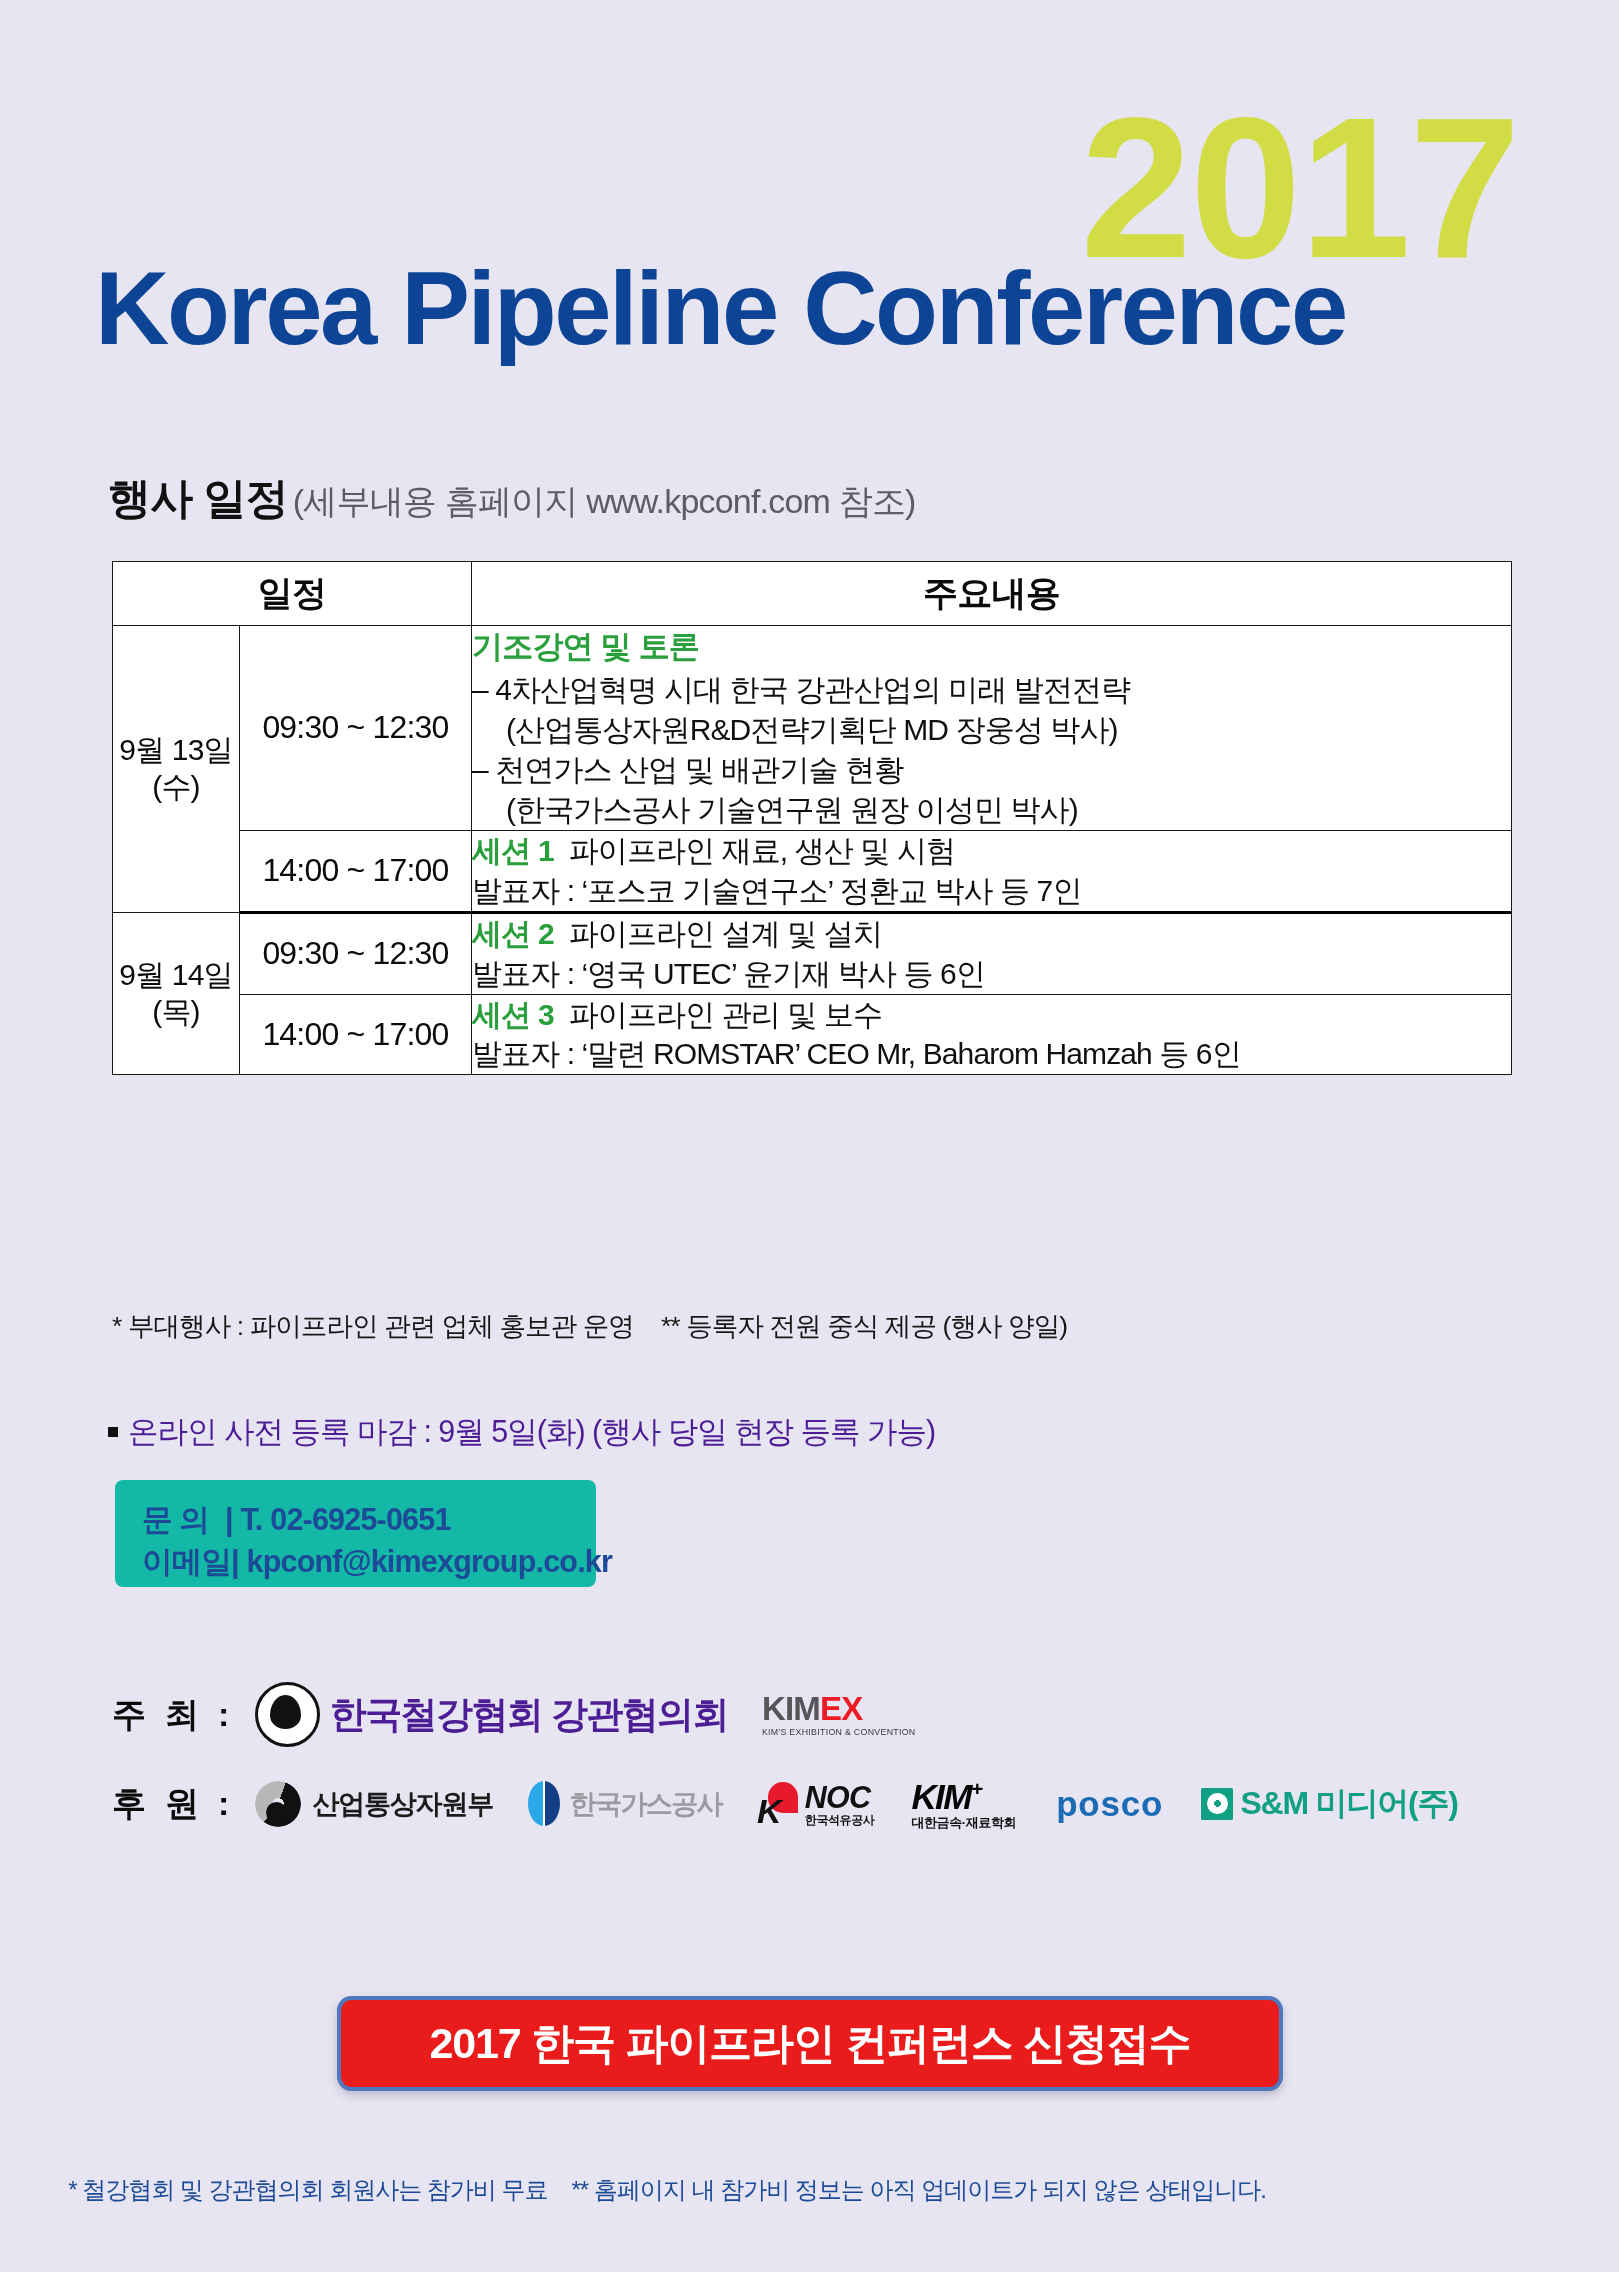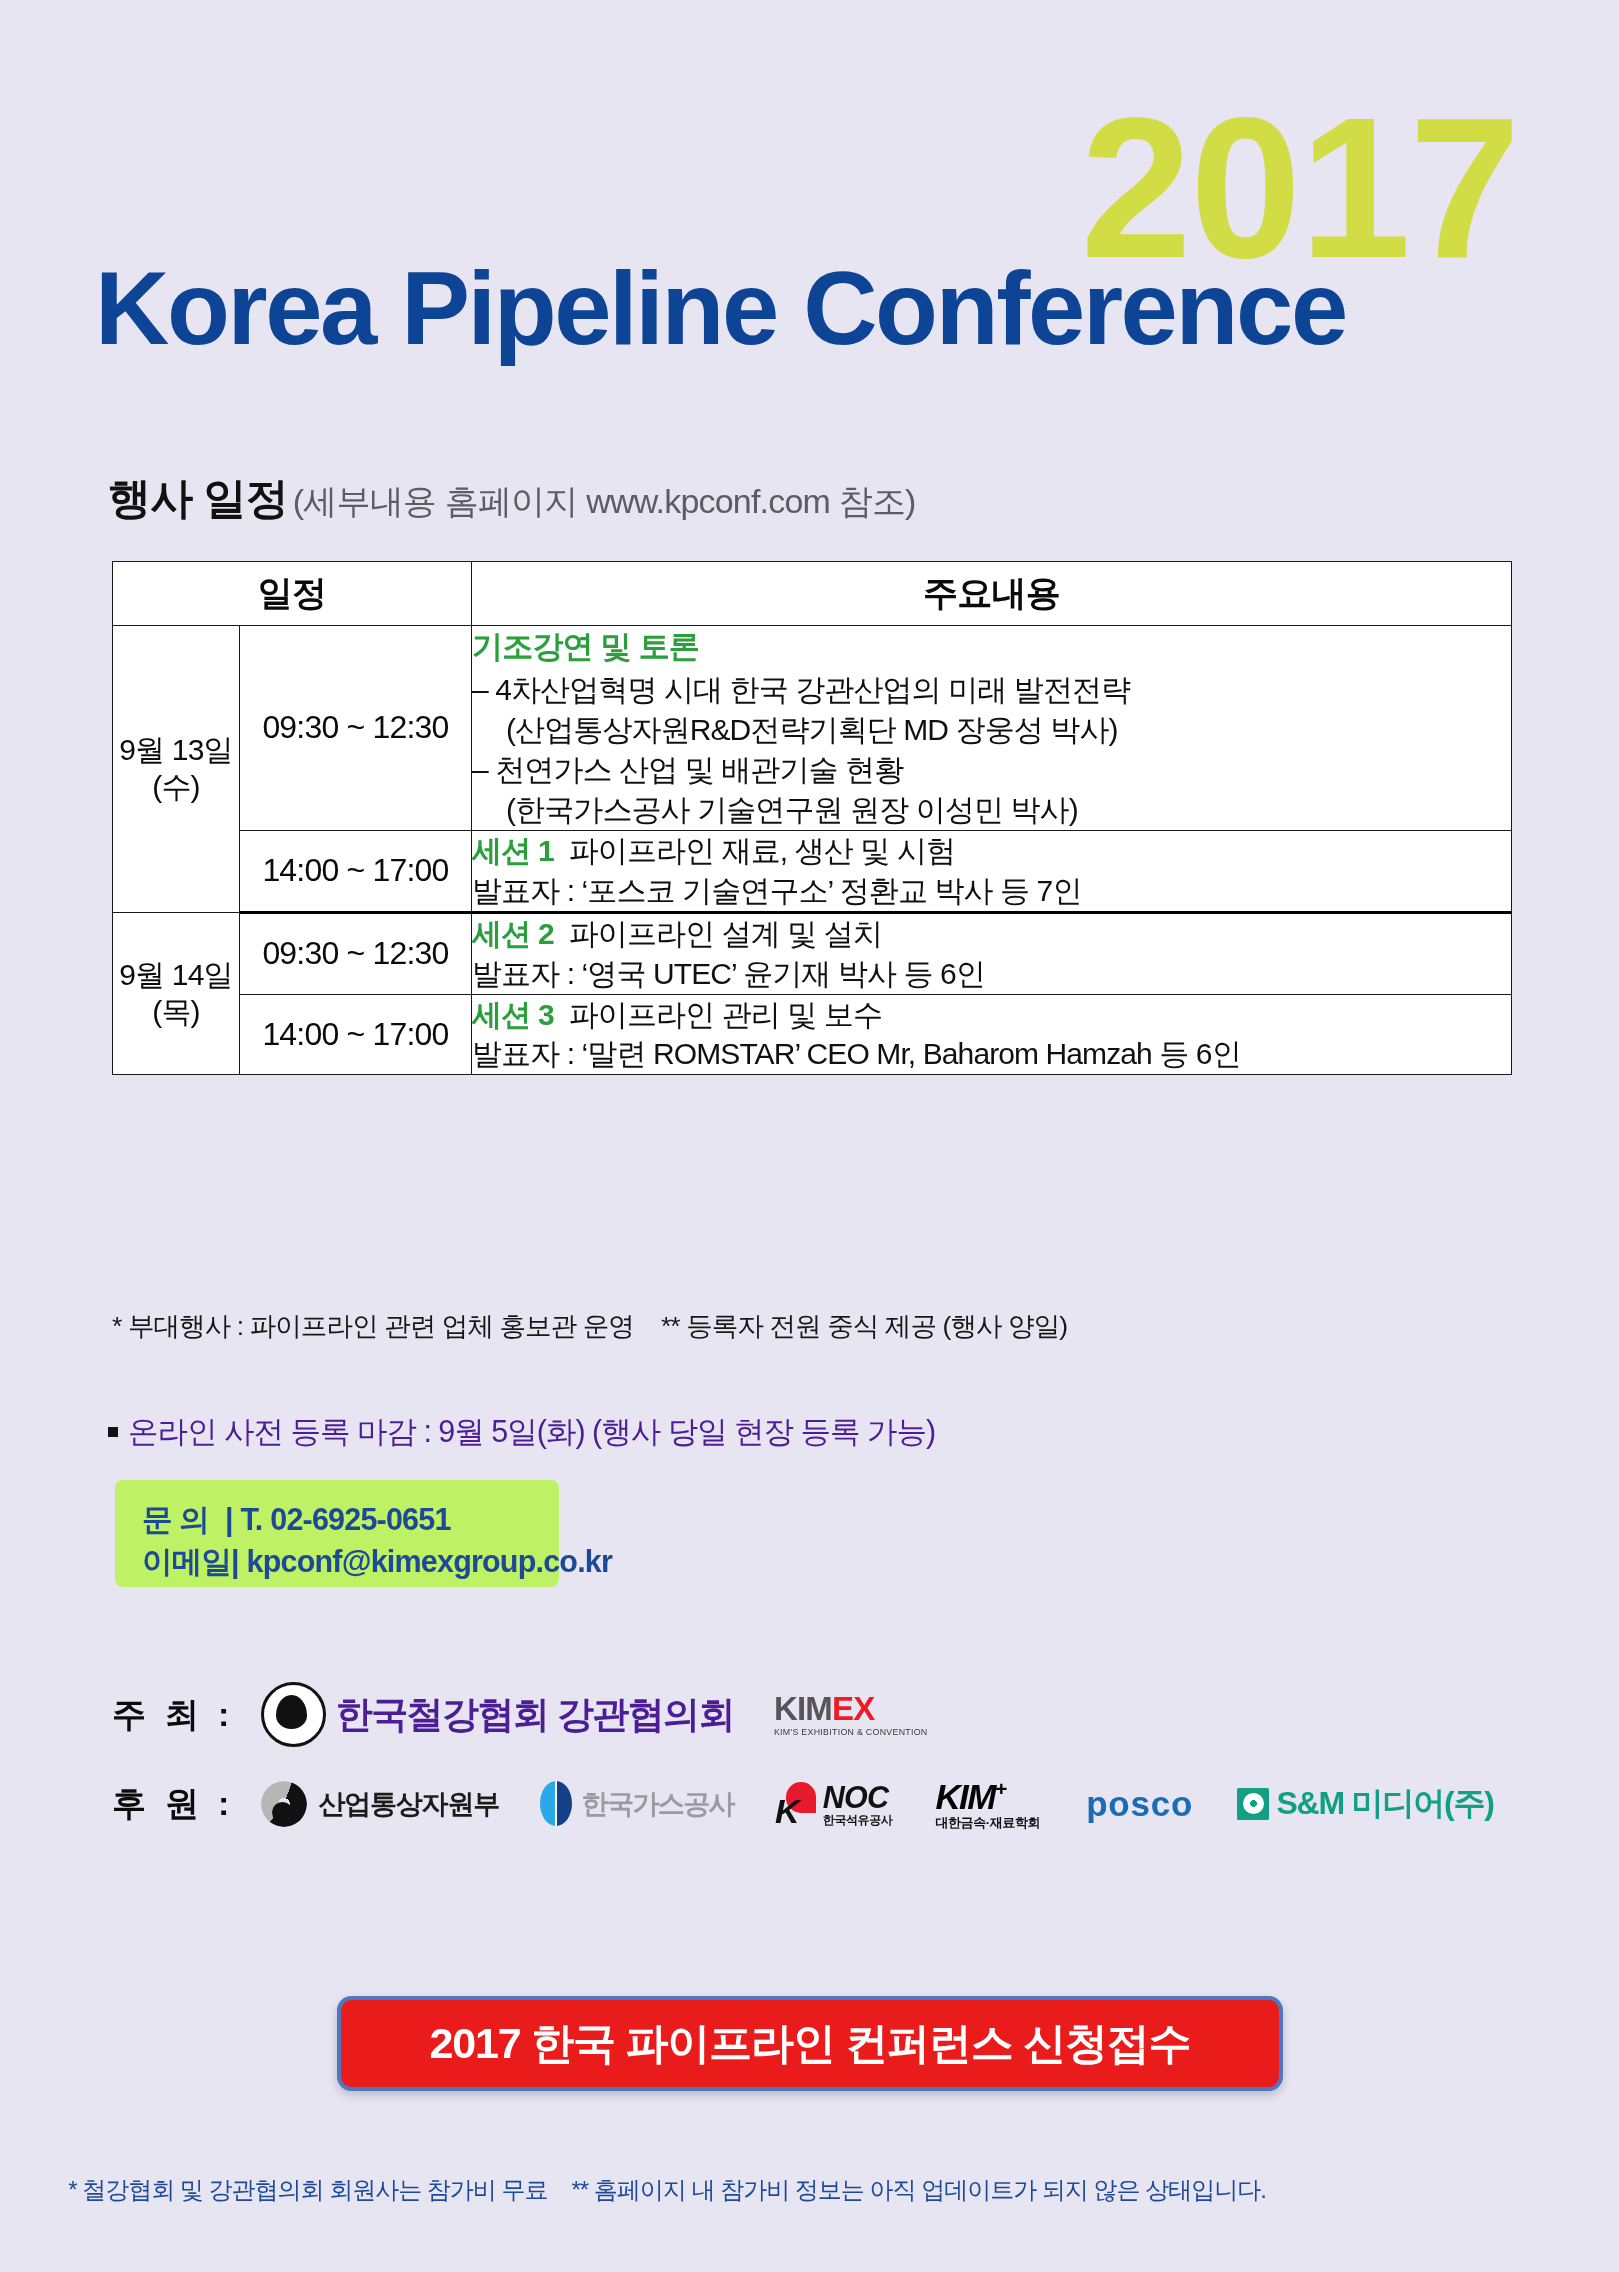--- a/index.html
+++ b/index.html
@@ -165,44 +165,43 @@
     background: #121212;
     margin-right: 9.6px;
     vertical-align: 4.8px;
   }
 
   
   #contact-box {
     position: absolute;
     left: 115px;
     top: 1480px;
-    width: 444px;
+    width: 481px;
     height: 107px;
-    background: #bef264;
+    background: #14b8a6;
     border-radius: 8px;
     padding: 17.6px 0 0 27px;
     box-sizing: border-box;
   }
   #contact-box .c-line {
     color: #1d4a97;
     font-size: 30.5px;
     font-weight: 700;
     letter-spacing: -0.8px;
     line-height: 1.38;
     white-space: nowrap;
   }
   #contact-box .c-label { display: inline-block; min-width: 83px; }
 
   
   #org-row, #spo-row {
     position: absolute;
     left: 112px;
     display: flex;
     align-items: center;
-    gap: 6px;
   }
   #org-row { top: 1682px; }
   #spo-row { top: 1778px; }
   .row-label {
     font-size: 34px;
     font-weight: 700;
     color: #0b0b0b;
     letter-spacing: 4.8px;
     margin-right: 21px;
     white-space: nowrap;

